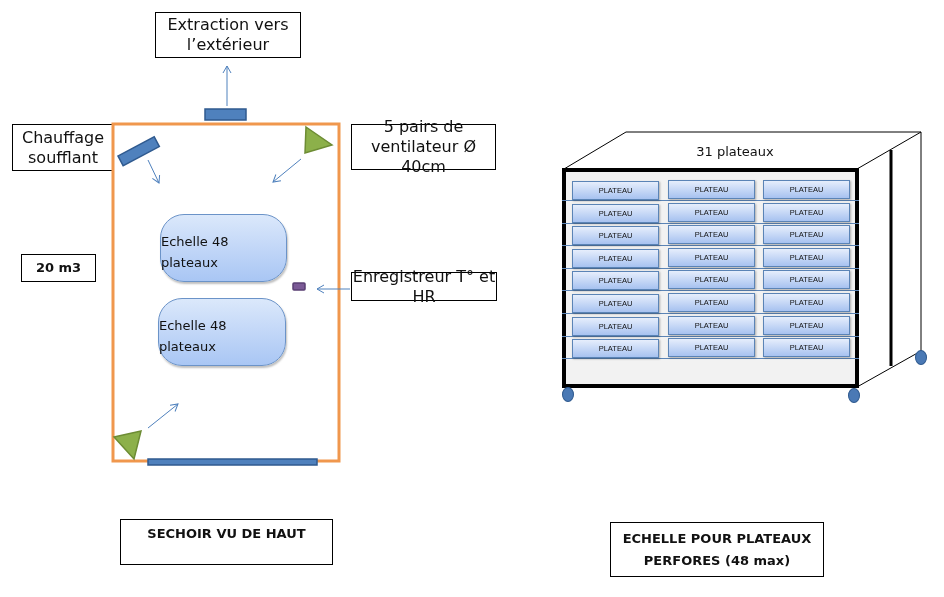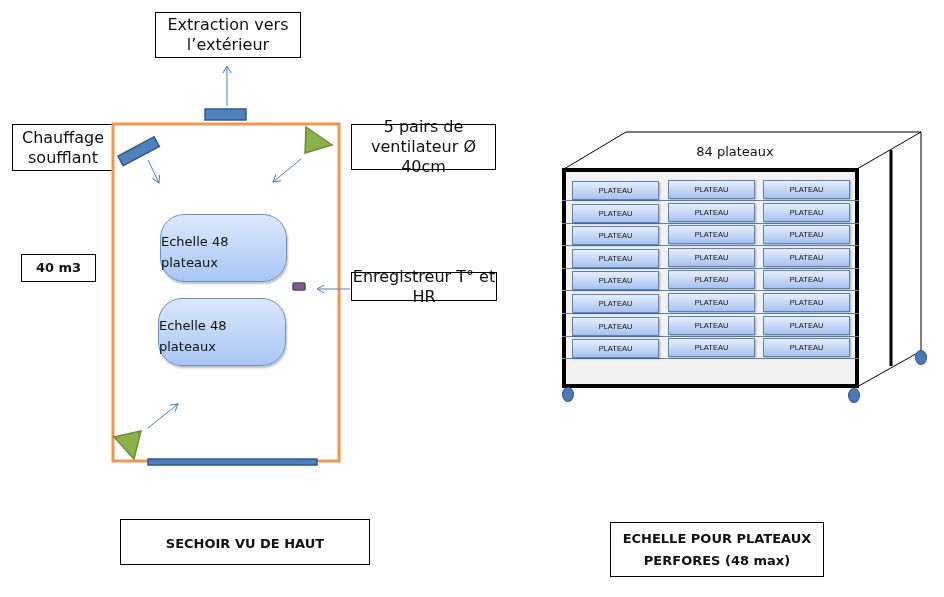--- a/index.html
+++ b/index.html
@@ -38,28 +38,28 @@
   <span>Chauffage</span>
   <span>soufflant</span>
 </div>
 
 <div class="box" style="left:351px;top:124px;width:145px;height:46px;flex-direction:column;">
   <span>5 pairs de</span>
   <span>ventilateur Ø 40cm</span>
 </div>
 
 <div class="box bold" style="left:21px;top:254px;width:75px;height:28px;">
-  <span>40 m3</span>
+  <span>20 m3</span>
 </div>
 
 <div class="box" style="left:351px;top:272px;width:146px;height:29px;">
   <span>Enregistreur T° et HR</span>
 </div>
 
-<div class="box bold" style="left:120px;top:519px;width:250px;height:46px;align-items:flex-start;padding-top:14px;">
+<div class="box bold" style="left:120px;top:519px;width:213px;height:46px;align-items:flex-start;padding-top:4px;">
   <span>SECHOIR VU DE HAUT</span>
 </div>
 
 <svg width="944" height="597">
   <defs>
     <marker id="arr" markerWidth="10" markerHeight="10" refX="8" refY="5" orient="auto" markerUnits="userSpaceOnUse">
       <path d="M1,1 L8,5 L1,9" fill="none" stroke="#4f81bd" stroke-width="1"></path>
     </marker>
   </defs>
 
@@ -95,21 +95,21 @@
 <svg width="944" height="597">
   <line x1="564" y1="169" x2="626" y2="132" stroke="#000" stroke-width="1"></line>
   <line x1="626" y1="132" x2="921" y2="132" stroke="#000" stroke-width="1"></line>
   <line x1="857" y1="169" x2="921" y2="132" stroke="#000" stroke-width="1"></line>
   <line x1="921" y1="132" x2="921" y2="355" stroke="#000" stroke-width="1"></line>
   <line x1="857" y1="387" x2="921" y2="351" stroke="#000" stroke-width="1"></line>
   <line x1="891" y1="150" x2="891" y2="366" stroke="#000" stroke-width="3"></line>
 </svg>
 
 <div class="front"></div>
-<div class="abs" style="left:690px;top:144px;width:90px;text-align:center;font-size:13px;">84 plateaux</div>
+<div class="abs" style="left:690px;top:144px;width:90px;text-align:center;font-size:13px;">31 plateaux</div>
 
 <div id="trays">
     <div class="shelf" style="top: 200px;"></div>
     <div class="plateau" style="left: 572px; top: 181px;">PLATEAU</div>
     <div class="plateau" style="left: 668px; top: 180px;">PLATEAU</div>
     <div class="plateau" style="left: 763px; top: 180px;">PLATEAU</div>
     <div class="shelf" style="top: 223px;"></div>
     <div class="plateau" style="left: 572px; top: 204px;">PLATEAU</div>
     <div class="plateau" style="left: 668px; top: 203px;">PLATEAU</div>
     <div class="plateau" style="left: 763px; top: 203px;">PLATEAU</div>

